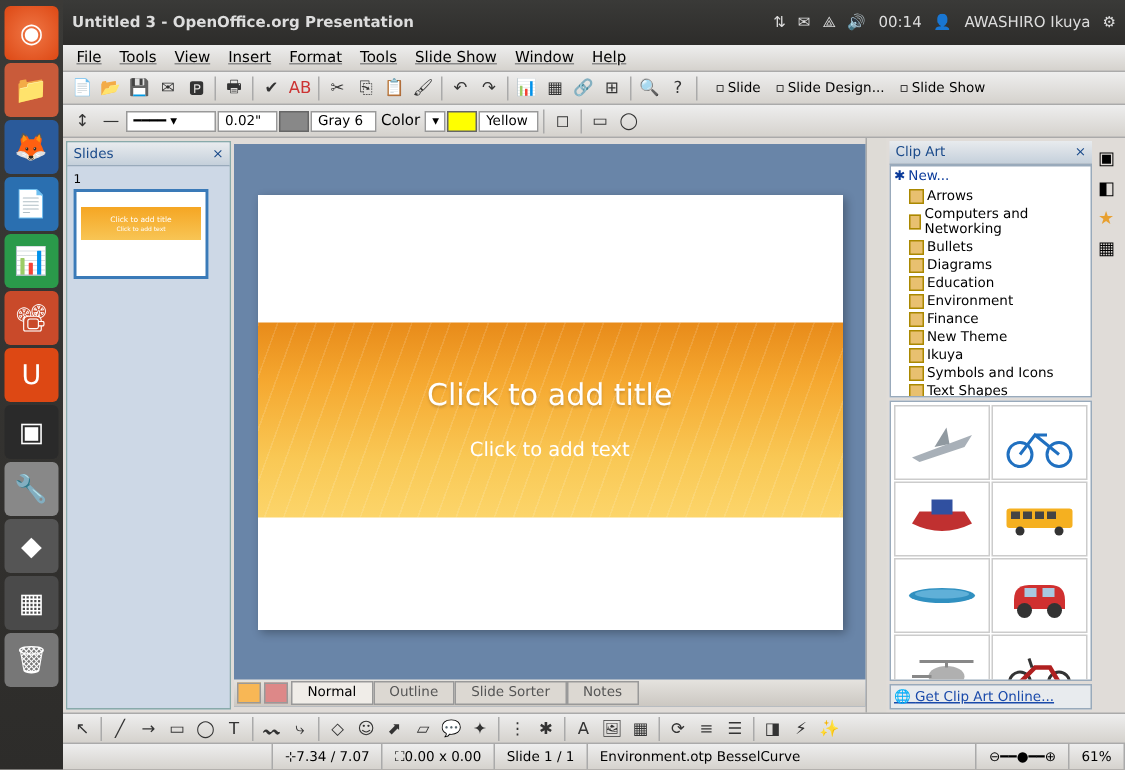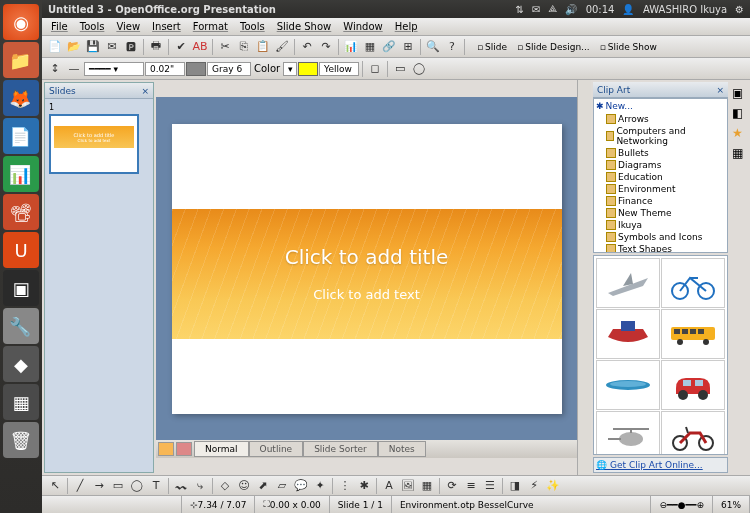--- a/index.html
+++ b/index.html
@@ -1,40 +1,40 @@
 <!DOCTYPE html>
 <html><head>
 <meta charset="utf-8">
 <style>
 * { margin: 0; padding: 0; box-sizing: border-box; font-family: "DejaVu Sans", sans-serif; }
 body { width: 750px; height: 513px; background: #4a4a48; overflow: hidden; display: flex; font-size: 10px; }
 .launcher { width: 42px; background: linear-gradient(#3b3a37,#2d2c2a); display: flex; flex-direction: column; padding-top: 4px; gap: 2px; }
 .launcher-item { width: 36px; height: 36px; margin: 0 auto; border-radius: 4px; display: flex; align-items: center; justify-content: center; font-size: 18px; color: #fff; }
-.topbar { height: 18px; background: linear-gradient(#3a3a38,#2d2c2a); color: #ddd; display: flex; align-items: center; padding: 0 6px; font-size: 10px; }
+.topbar { height: 30px; background: linear-gradient(#3a3a38,#2d2c2a); color: #ddd; display: flex; align-items: center; padding: 0 6px; font-size: 10px; }
 .topbar .title { flex: 1; font-weight: bold; }
 .topbar-ind { display:flex; gap:8px; align-items:center; }
 .app { flex: 1; display: flex; flex-direction: column; background: #e0dcd8; }
 .menubar { height: 18px; background: linear-gradient(#eee,#d5d2cd); display: flex; align-items: center; padding-left: 4px; gap: 2px; font-size: 10px; border-bottom:1px solid #aaa;}
 .menubar span { padding: 2px 5px; text-decoration: underline; text-decoration-color: #888; cursor: default; }
 .toolbar { height: 22px; background: linear-gradient(#eee,#d5d2cd); display: flex; align-items: center; padding: 0 4px; gap: 1px; border-bottom:1px solid #aaa;}
 .tbtn { width: 18px; height: 18px; display:flex; align-items:center; justify-content:center; border:1px solid transparent; font-size:11px; color:#333;}
 .sep{width:1px;height:16px;background:#aaa;margin:0 2px;}
 .tlab{padding:1px 4px;border:1px solid #999;background:#fff;font-size:9px;}
 .ttxt{font-size:10px;padding:0 2px;}
 .colorbox{width:20px;height:14px;border:1px solid #666;}
 .toolbar-right{display:flex;align-items:center;gap:0;margin-left:4px;}
 .sbtn{padding:2px 4px;font-size:9px;display:flex;align-items:center;gap:2px;border:1px solid transparent;}
 .workspace{flex:1;display:flex;min-height:0;}
 .slides-panel{width:110px;background:#cdd8e6;border:1px solid #8aa;display:flex;flex-direction:column;margin:2px;}
 .panel-hdr{height:16px;background:linear-gradient(#e8ebee,#c5d0db);border-bottom:1px solid #9ab;display:flex;align-items:center;padding:0 4px;font-size:9px;color:#1a4a8a;}
 .panel-hdr .x{margin-left:auto;cursor:default;}
 .thumb-area{flex:1;padding:4px;background:#cdd8e6;}
 .thumb{width:90px;height:60px;border:2px solid #3a7ab8;background:#fff;display:flex;flex-direction:column;align-items:center;padding-top:10px;}
 .thumb-slide{width:80px;height:22px;background:linear-gradient(#f5a623,#f8c555);font-size:5px;color:#fff;display:flex;flex-direction:column;align-items:center;justify-content:center;}
-.editor{flex:1;background:#6985a8;display:flex;flex-direction:column;position:relative;margin:17px 0;}
+.editor{flex:1;background:#6985a8;display:flex;flex-direction:column;position:relative;margin:4px 0;}
 .canvas-wrap{flex:1;display:flex;align-items:center;justify-content:center;overflow:hidden;}
 .canvas{width:390px;height:290px;background:#fff;box-shadow:2px 2px 6px rgba(0,0,0,.3);position:relative;}
 .slide-body{position:absolute;left:0;right:0;top:85px;height:130px;background:linear-gradient(#e88b1a 0%,#f5a830 30%,#f9c855 70%,#fcd56a 100%);display:flex;flex-direction:column;align-items:center;justify-content:center;gap:18px;}
 .slide-body::before{content:"";position:absolute;inset:0;background:repeating-linear-gradient(110deg,rgba(255,255,255,.12) 0 1px,transparent 1px 12px);}
 .title-ph{font-size:20px;color:#fff;text-shadow:0 1px 2px rgba(0,0,0,.2);}
 .text-ph{font-size:13px;color:#fff;}
 .view-tabs{height:18px;background:linear-gradient(#e5e3df,#cbc7c1);display:flex;align-items:center;padding-left:2px;gap:0;}
 .vtab{padding:2px 10px;font-size:9px;border:1px solid #999;background:#dcd8d2;color:#555;}
 .vtab.active{background:#f0ede8;color:#000;}
 .vicon{width:16px;height:14px;background:#f8b755;border:1px solid #999;margin-right:2px;}

